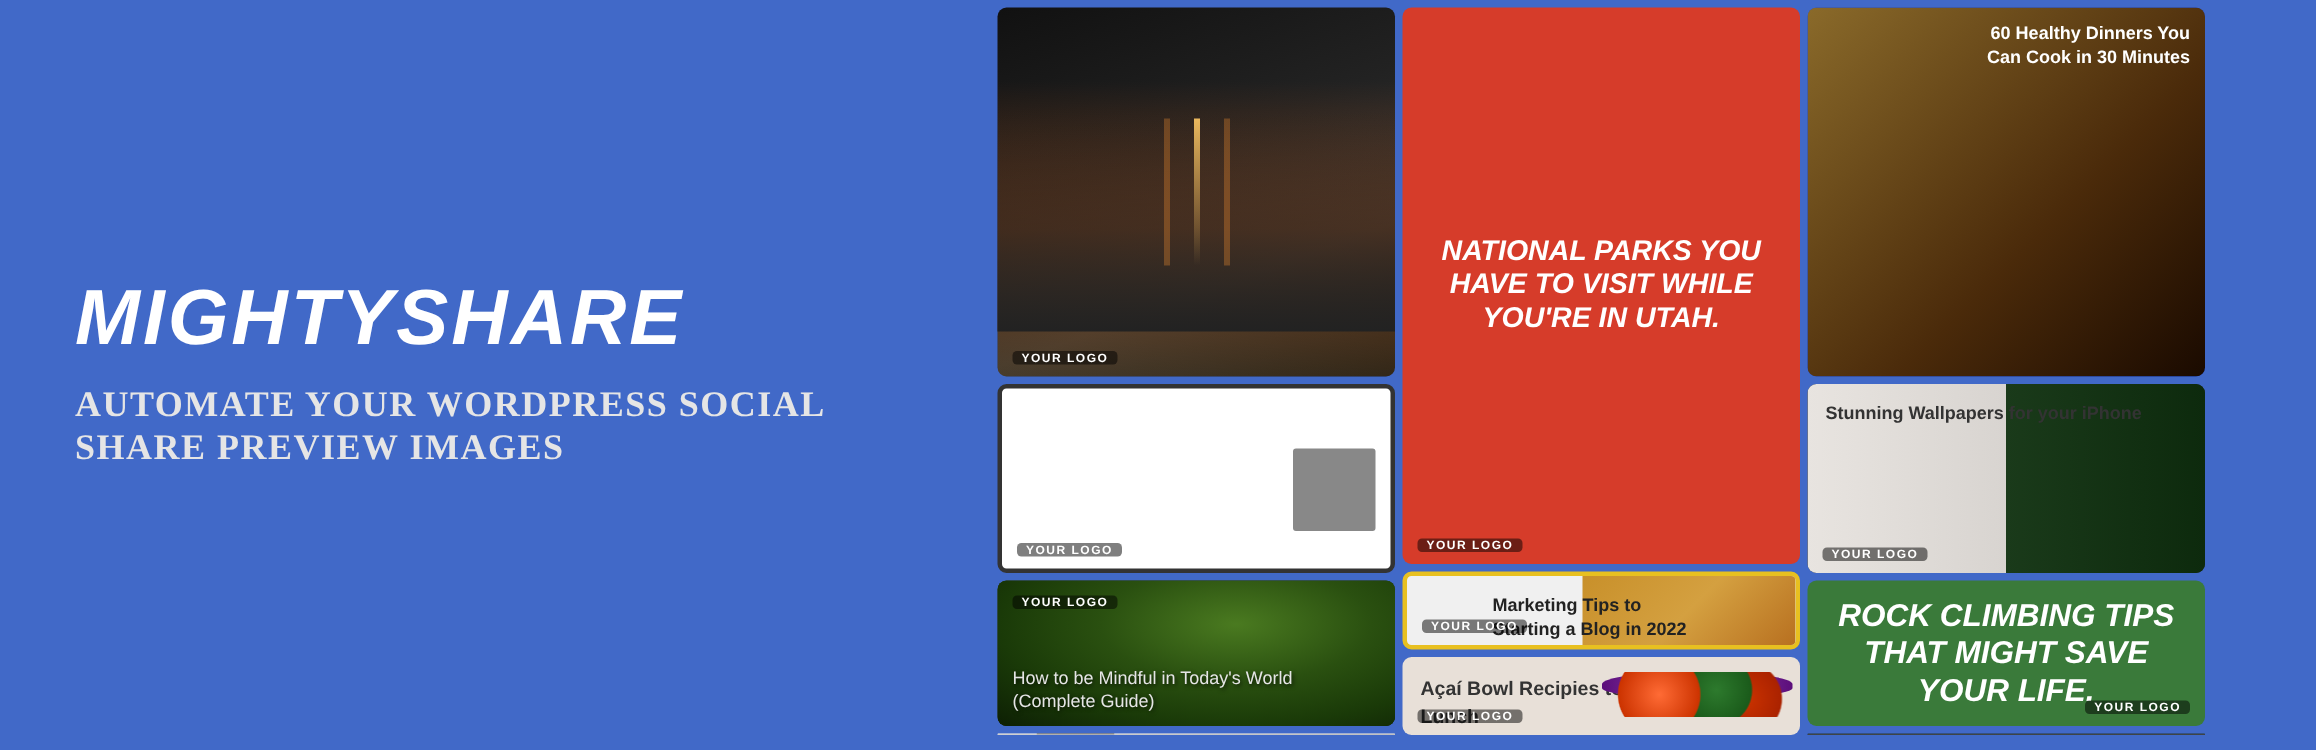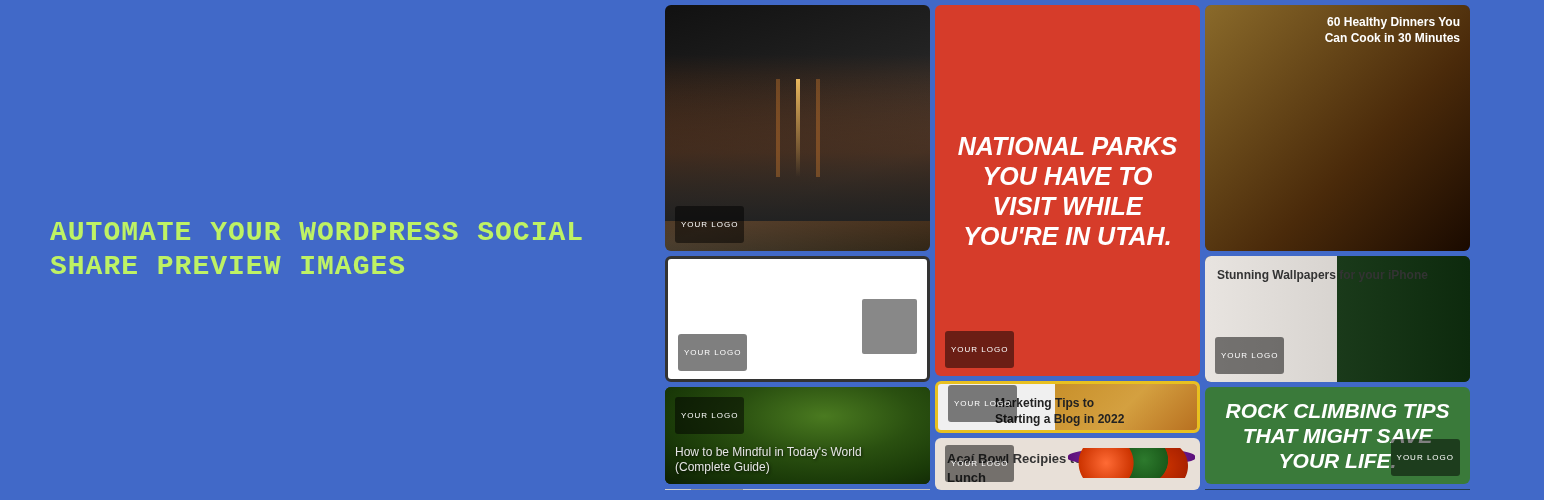--- a/index.html
+++ b/index.html
@@ -31,27 +31,27 @@
       color: white;
       text-transform: uppercase;
       font-style: italic;
       letter-spacing: 2px;
       line-height: 1;
       margin-bottom: 18px;
       font-family: 'Arial Black', Arial, sans-serif;
     }
 
     .brand-subtitle {
-      font-size: 28px;
+      font-size: 24px;
       font-weight: 900;
-      color: #bef264;
+      color: #e5e5e5;
       text-transform: uppercase;
       letter-spacing: 1px;
       line-height: 1.2;
-      font-family: Liberation Mono, monospace;
+      font-family: Liberation Serif, serif;
     }
 
     
     .right-grid {
       flex: 1;
       height: 500px;
       display: grid;
       grid-template-columns: 265px 265px 265px;
       grid-template-rows: repeat(auto-fill, minmax(120px, auto));
       gap: 5px;
@@ -185,21 +185,21 @@
       display: flex;
       align-items: center;
       justify-content: center;
       flex-direction: column;
     }
     .card-national .national-text {
       font-family: 'Arial Black', Arial, sans-serif;
       font-style: italic;
       font-weight: 900;
       color: white;
-      font-size: 25px;
+      font-size: 19px;
       line-height: 1.2;
       text-align: center;
       padding: 10px 15px;
       text-transform: uppercase;
     }
 
     
     .card-marketing {
       grid-column: 2;
       grid-row: 4 / 6;
@@ -343,23 +343,23 @@
       position: absolute;
       inset: 0;
       background: linear-gradient(to bottom, #4a6a8a 0%, #2a4a6a 40%, #1a2a3a 60%, #8a7a5a 80%, #5a4a3a 100%);
     }
 
     
     .logo-badge {
       position: absolute;
       color: white;
       font-size: 8px;
-      font-weight: 400;
+      font-weight: 700;
       background: rgba(0,0,0,0.5);
-      padding: 14px 6px;
+      padding: 0 6px;
       border-radius: 3px;
       text-transform: uppercase;
       letter-spacing: 1px;
     }
 
     
     .card-extra1 {
       grid-column: 1;
       grid-row: 8;
       background: linear-gradient(135deg, #aaa 0%, #888 100%);
@@ -384,20 +384,21 @@
       width: 120%;
       height: 60%;
       background: 
         linear-gradient(to top, #222 0%, transparent 100%);
     }
   </style>
 </head>
 <body>
 
 <div class="left-panel">
+  <div class="brand-title">MightyShare</div>
   <div class="brand-subtitle">Automate Your WordPress Social Share Preview Images</div>
 </div>
 
 <div class="right-grid">
 
   <div class="card card-road">
     <div class="road-perspective"></div>
     <div class="road-lines"></div>
     <span class="logo-badge" style="bottom:8px; left:10px;">Your Logo</span>
   </div>

